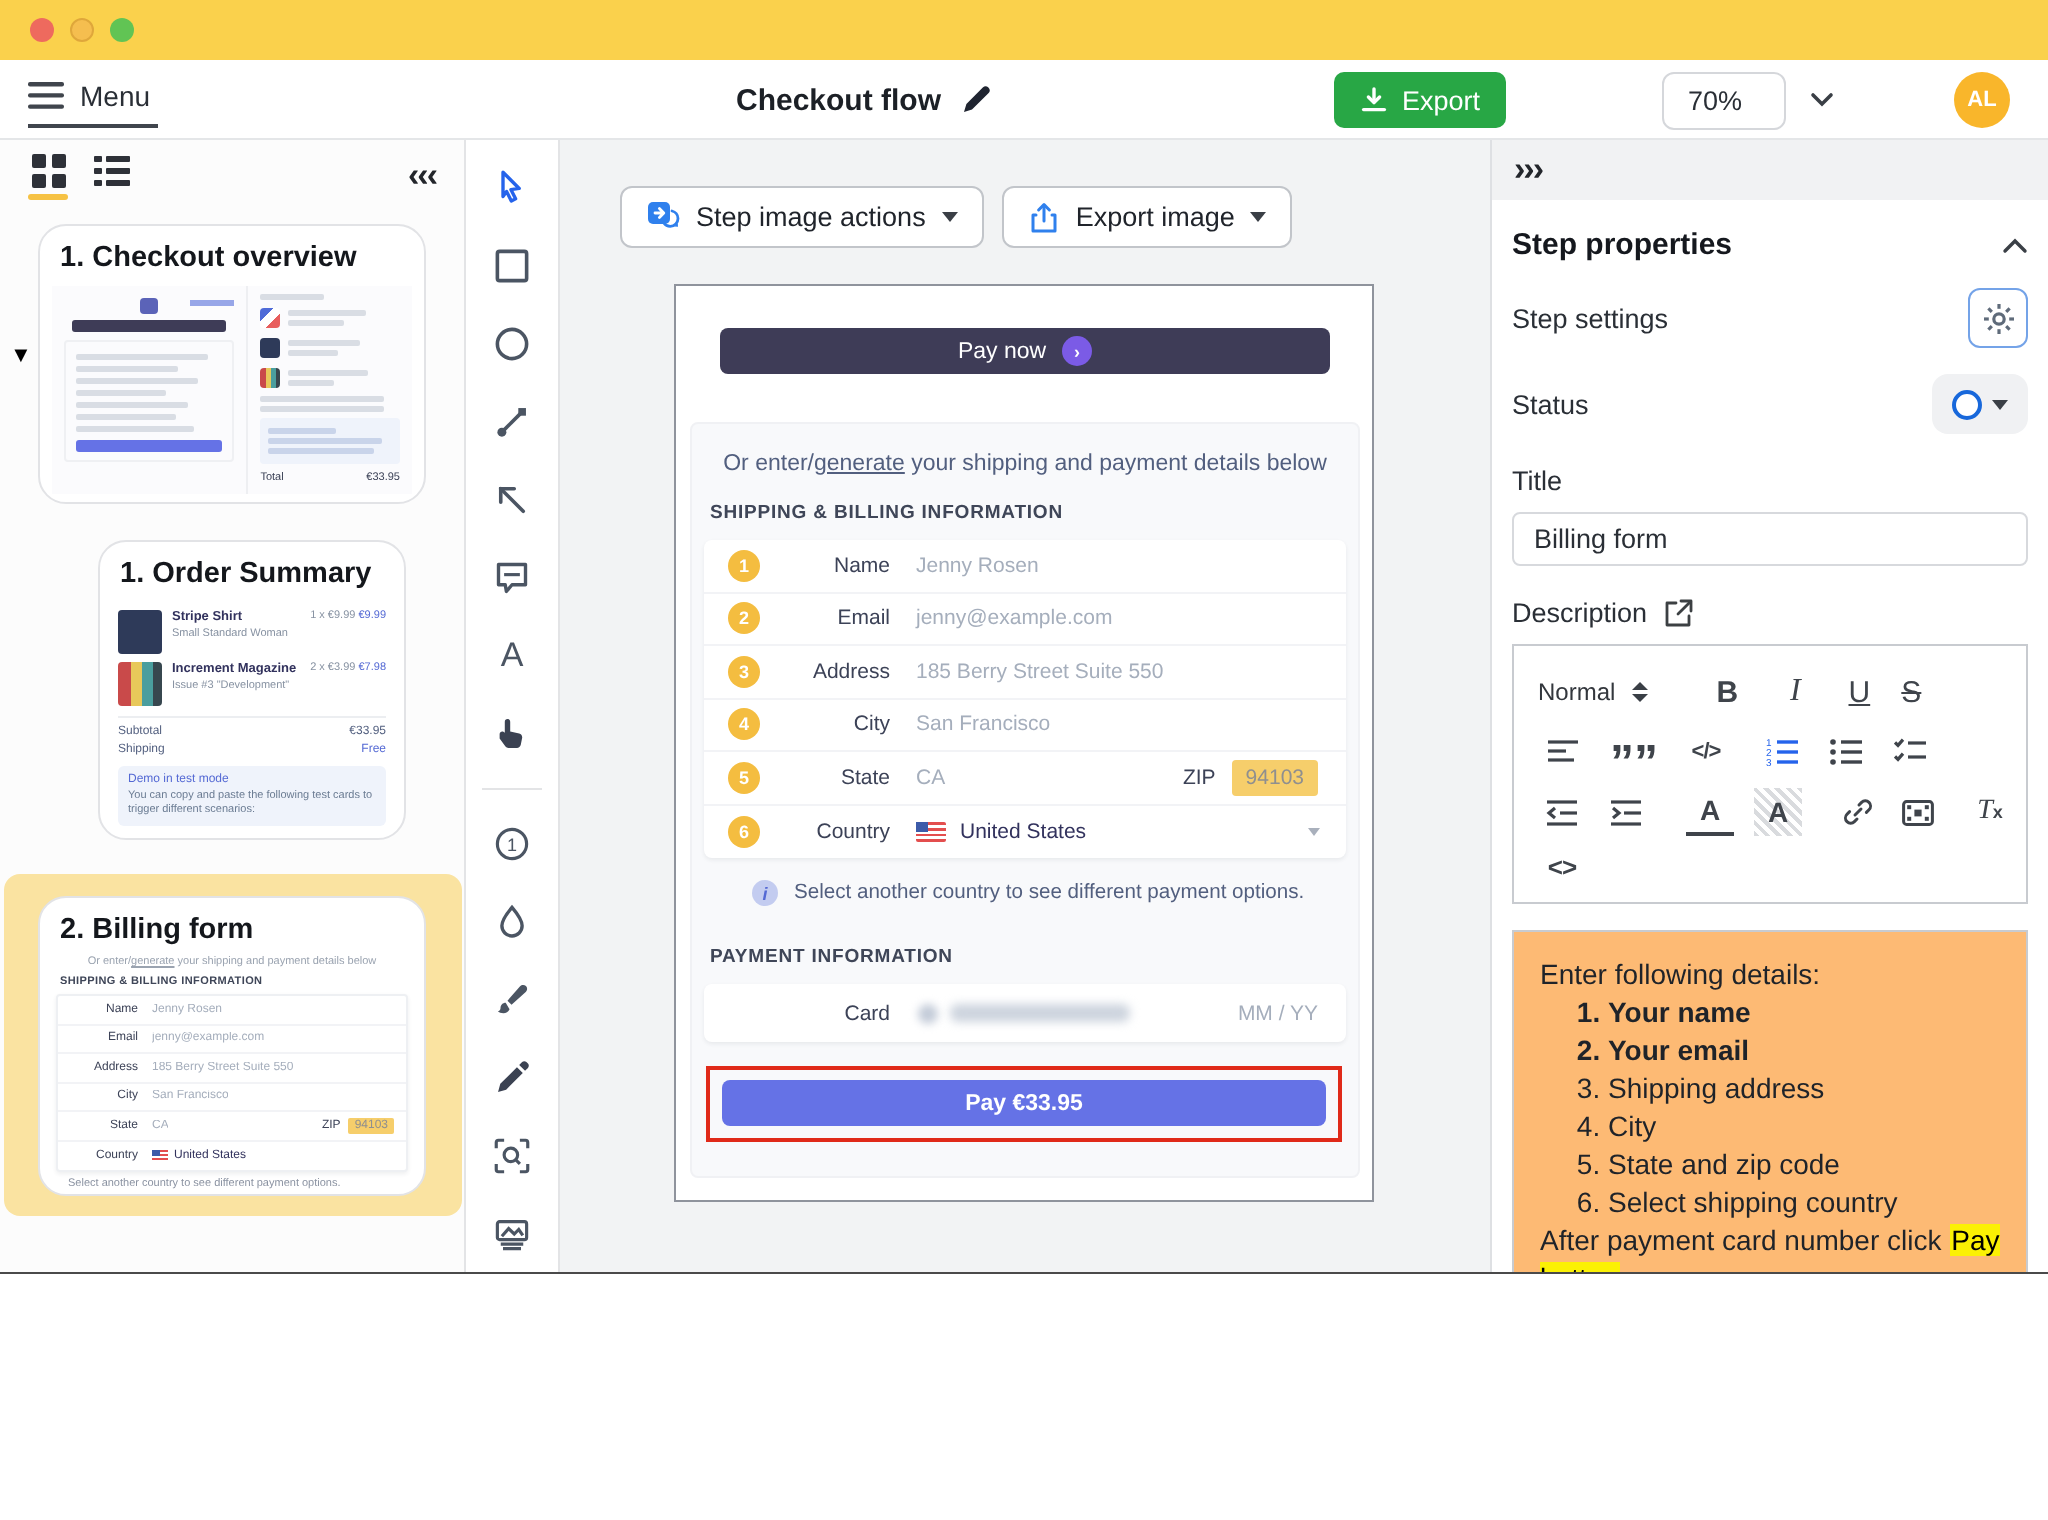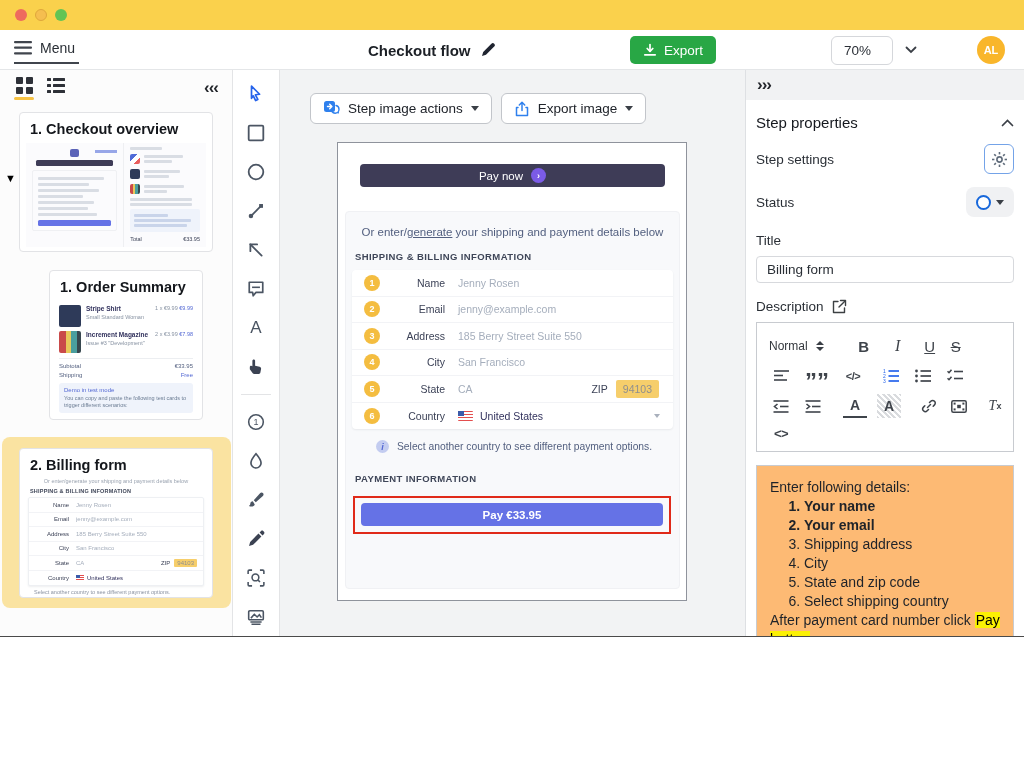--- a/index.html
+++ b/index.html
@@ -13,36 +13,36 @@
   .tl.red{ background:#EE6A5E; } .tl.yel{ background:#F5BE4F; border:1px solid #DFA73B; } .tl.grn{ background:#61C454; }
 
   
   .header { height:40px; background:#fff; border-bottom:1px solid #E4E6E8; position:relative; display:flex; align-items:center; }
   .menu-btn { margin-left:14px; display:flex; align-items:center; gap:8px; padding:4px 4px 6px 0; border-bottom:2px solid #40454D; cursor:pointer; }
   .menu-btn span { font-size:14px; color:#2A2F36; }
   .doc-title { position:absolute; left:368px; top:0; height:40px; display:flex; align-items:center; gap:10px; }
   .doc-title .t { font-size:15px; font-weight:700; color:#1C2026; }
   .hdr-right { position:absolute; right:19px; top:0; height:40px; display:flex; align-items:center; }
   .btn-export { display:flex; align-items:center; gap:7px; background:#28A745; color:#fff; border:none; border-radius:5px; height:28px; padding:0 13px; font-size:13.5px; font-family:inherit; cursor:pointer; }
-  .zoom-box { margin-left:115px; width:62px; height:29px; border:1px solid #D5D7DB; border-radius:6px; font-size:13.5px; color:#2A2F36; padding-left:12px; font-family:inherit; background:#fff; }
+  .zoom-box { margin-left:78px; width:62px; height:29px; border:1px solid #D5D7DB; border-radius:6px; font-size:13.5px; color:#2A2F36; padding-left:12px; font-family:inherit; background:#fff; }
   .hdr-caret { margin-left:12px; cursor:pointer; display:flex; }
   .avatar { margin-left:60px; width:28px; height:28px; border-radius:50%; background:#F9B62B; color:#fff; font-size:11px; font-weight:700; display:flex; align-items:center; justify-content:center; cursor:pointer; }
 
   .main { display:flex; height:690px; }
 
   
   .sidebar { width:233px; background:#FCFCFC; border-right:1px solid #E3E4E6; display:flex; flex-direction:column; }
   .sb-top { height:36px; display:flex; align-items:center; padding:0 14px; gap:12px; }
   .view-toggle { display:flex; flex-direction:column; align-items:center; gap:3px; cursor:pointer; }
   .view-toggle .ul { width:20px; height:3px; border-radius:2px; background:transparent; }
   .view-toggle.active .ul { background:#F6C244; }
   .sb-collapse { margin-left:auto; font-size:17px; font-weight:700; letter-spacing:-1px; color:#23262B; cursor:pointer; }
   .thumb-scroll { flex:1; position:relative; overflow:hidden; }
   .tri-marker { position:absolute; left:5px; top:66px; font-size:11px; color:#000; cursor:pointer; }
-  .thumb-card { background:#fff; border:1px solid #E2E3E6; border-radius:4px; overflow:hidden; cursor:pointer; }
+  .thumb-card { background:#fff; border:1px solid #E2E3E6; border-radius:14px; overflow:hidden; cursor:pointer; }
   .tc-title { font-size:14.5px; font-weight:700; color:#14171C; padding:8px 10px 4px; white-space:nowrap; overflow:hidden; }
   .card1 { margin:6px 0 0 19px; width:194px; height:140px; }
   .card2 { margin:18px 0 0 49px; width:154px; height:150px; }
   .sel-wrap { margin:17px 0 0 2px; width:229px; height:171px; background:#FAE3A1; border-radius:8px; padding:11px 0 0 17px; }
   .card3 { width:194px; height:150px; }
   .sb-footer { height:38px; border-top:1px solid #E5E6E8; background:#F8F8F8; display:flex; align-items:center; justify-content:center; }
   .add-new { display:flex; align-items:center; gap:6px; color:#23A23F; font-size:13.5px; font-weight:700; background:none; border:none; font-family:inherit; cursor:pointer; }
   .add-new .plus { font-size:16px; font-weight:700; }
 
   
@@ -139,21 +139,21 @@
   .expiry { margin:0 14px 0 auto; font-size:10.5px; color:#A5AEBC; }
   .annotation { margin:12px 8px 0 7px; border:2px solid #E02A19; padding:5px 6px 6px; }
   .paybtn { height:23px; background:#6572E6; border-radius:4px; color:#fff; font-size:11.5px; font-weight:700; display:flex; align-items:center; justify-content:center; cursor:pointer; }
 
   
   .rp { width:279px; background:#F1F2F3; border-left:1px solid #DEE0E3; display:flex; flex-direction:column; }
   .rp-strip { height:30px; display:flex; align-items:center; padding-left:11px; }
   .rp-expand { font-size:17px; font-weight:700; letter-spacing:-1px; color:#23262B; cursor:pointer; }
   .rp-body { background:#fff; border-bottom:1px solid #E2E3E5; height:556px; padding:14px 10px 0; }
   .rp-titlerow { display:flex; align-items:center; justify-content:space-between; }
-  .rp-title { font-size:15px; font-weight:400; color:#15181E; }
+  .rp-title { font-size:15px; font-weight:700; color:#15181E; }
   .rp-row { display:flex; align-items:center; justify-content:space-between; margin-top:13px; }
   .rp-label { font-size:13.5px; color:#2A2F36; }
   .gearbtn { width:30px; height:30px; border:1px solid #74A3E8; border-radius:6px; background:#fff; display:flex; align-items:center; justify-content:center; cursor:pointer; }
   .statuspill { width:48px; height:30px; background:#F0F1F3; border-radius:8px; display:flex; align-items:center; justify-content:center; gap:5px; cursor:pointer; }
   .statuscirc { width:15px; height:15px; border-radius:50%; border:2.5px solid #1868DB; background:#fff; }
   .titleinput { margin-top:8px; width:100%; height:27px; border:1px solid #D7D9DD; border-radius:4px; padding:0 10px; font-size:13.5px; color:#2A2F36; font-family:inherit; }
   .desc-row { display:flex; align-items:center; gap:8px; margin-top:16px; }
   .editorbox { margin-top:8px; border:1px solid #C8CBD0; padding:8px 12px 6px; }
   .erow { display:flex; align-items:center; height:30px; gap:2px; }
   .ebtn { min-width:24px; height:24px; display:flex; align-items:center; justify-content:center; color:#3F444B; font-size:15px; cursor:pointer; }
@@ -586,20 +586,28 @@
             </div>
           </div>
 
           <div class="inforow">
             <span class="iicon">i</span>
             <span class="inote">Select another country to see different payment options.</span>
           </div>
 
           <div class="sec-head" style="margin-top:20px">PAYMENT INFORMATION</div>
 
+          <div class="cardrow">
+            <span class="flabel">Card</span>
+            <span class="blurwrap">
+                <span class="blurdot"></span>
+                <span class="blurnum"></span>
+              </span>
+            <span class="expiry">MM / YY</span>
+          </div>
 
           <div class="annotation">
             <div class="paybtn">Pay €33.95</div>
           </div>
         </div>
       </div>
     </div>
 
     <aside class="rp">
       <div class="rp-strip">

